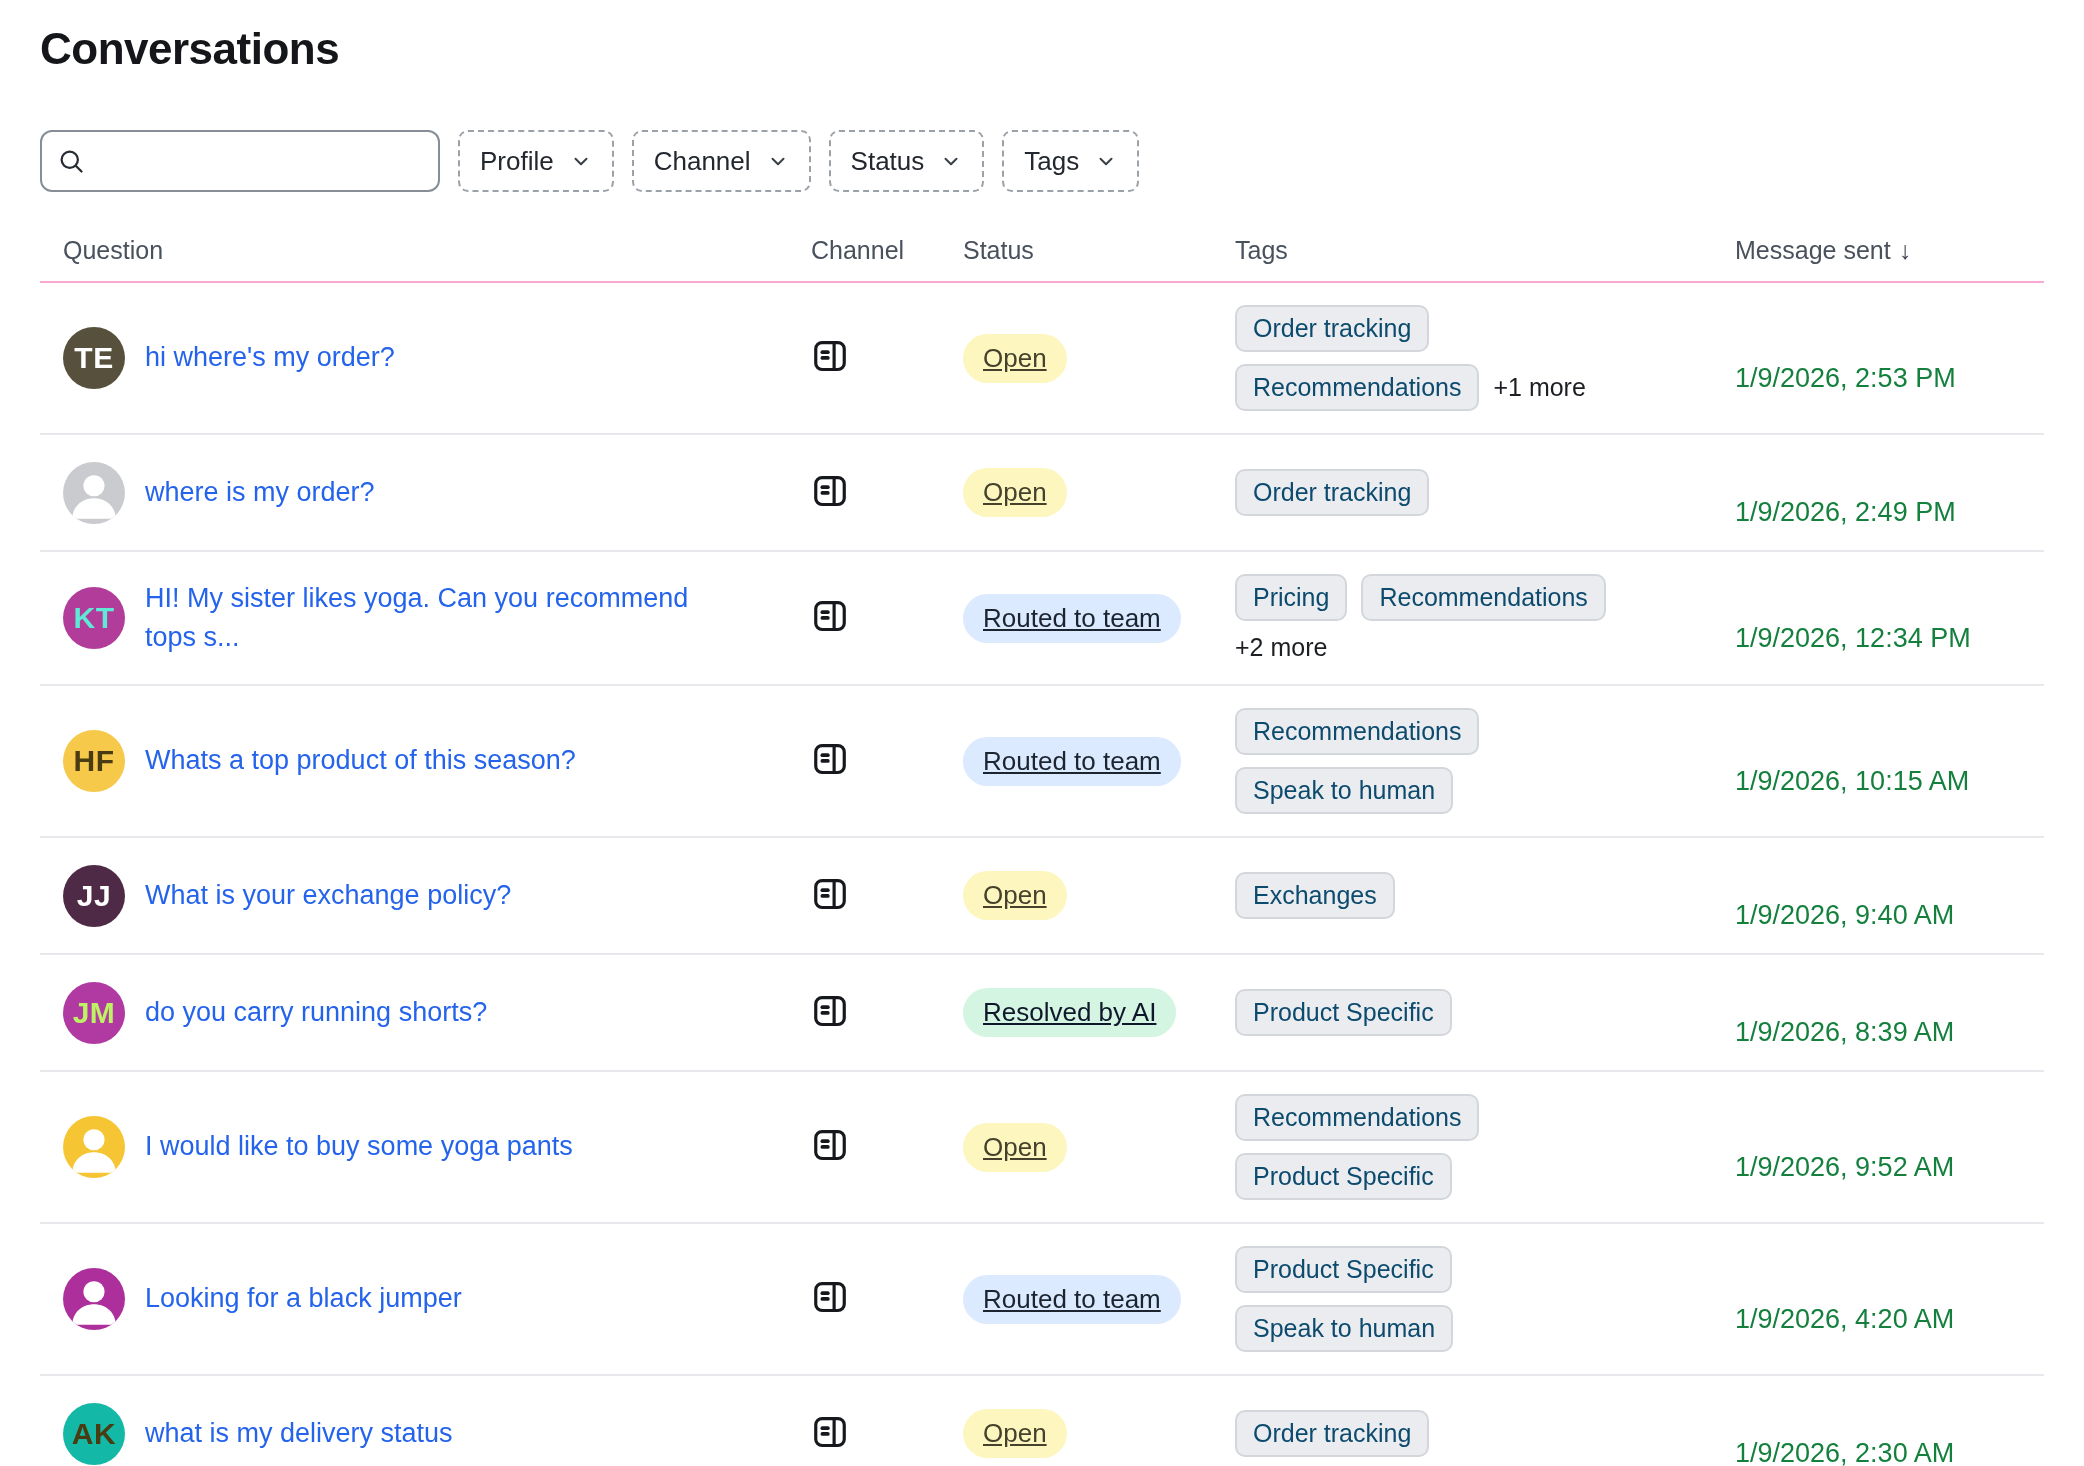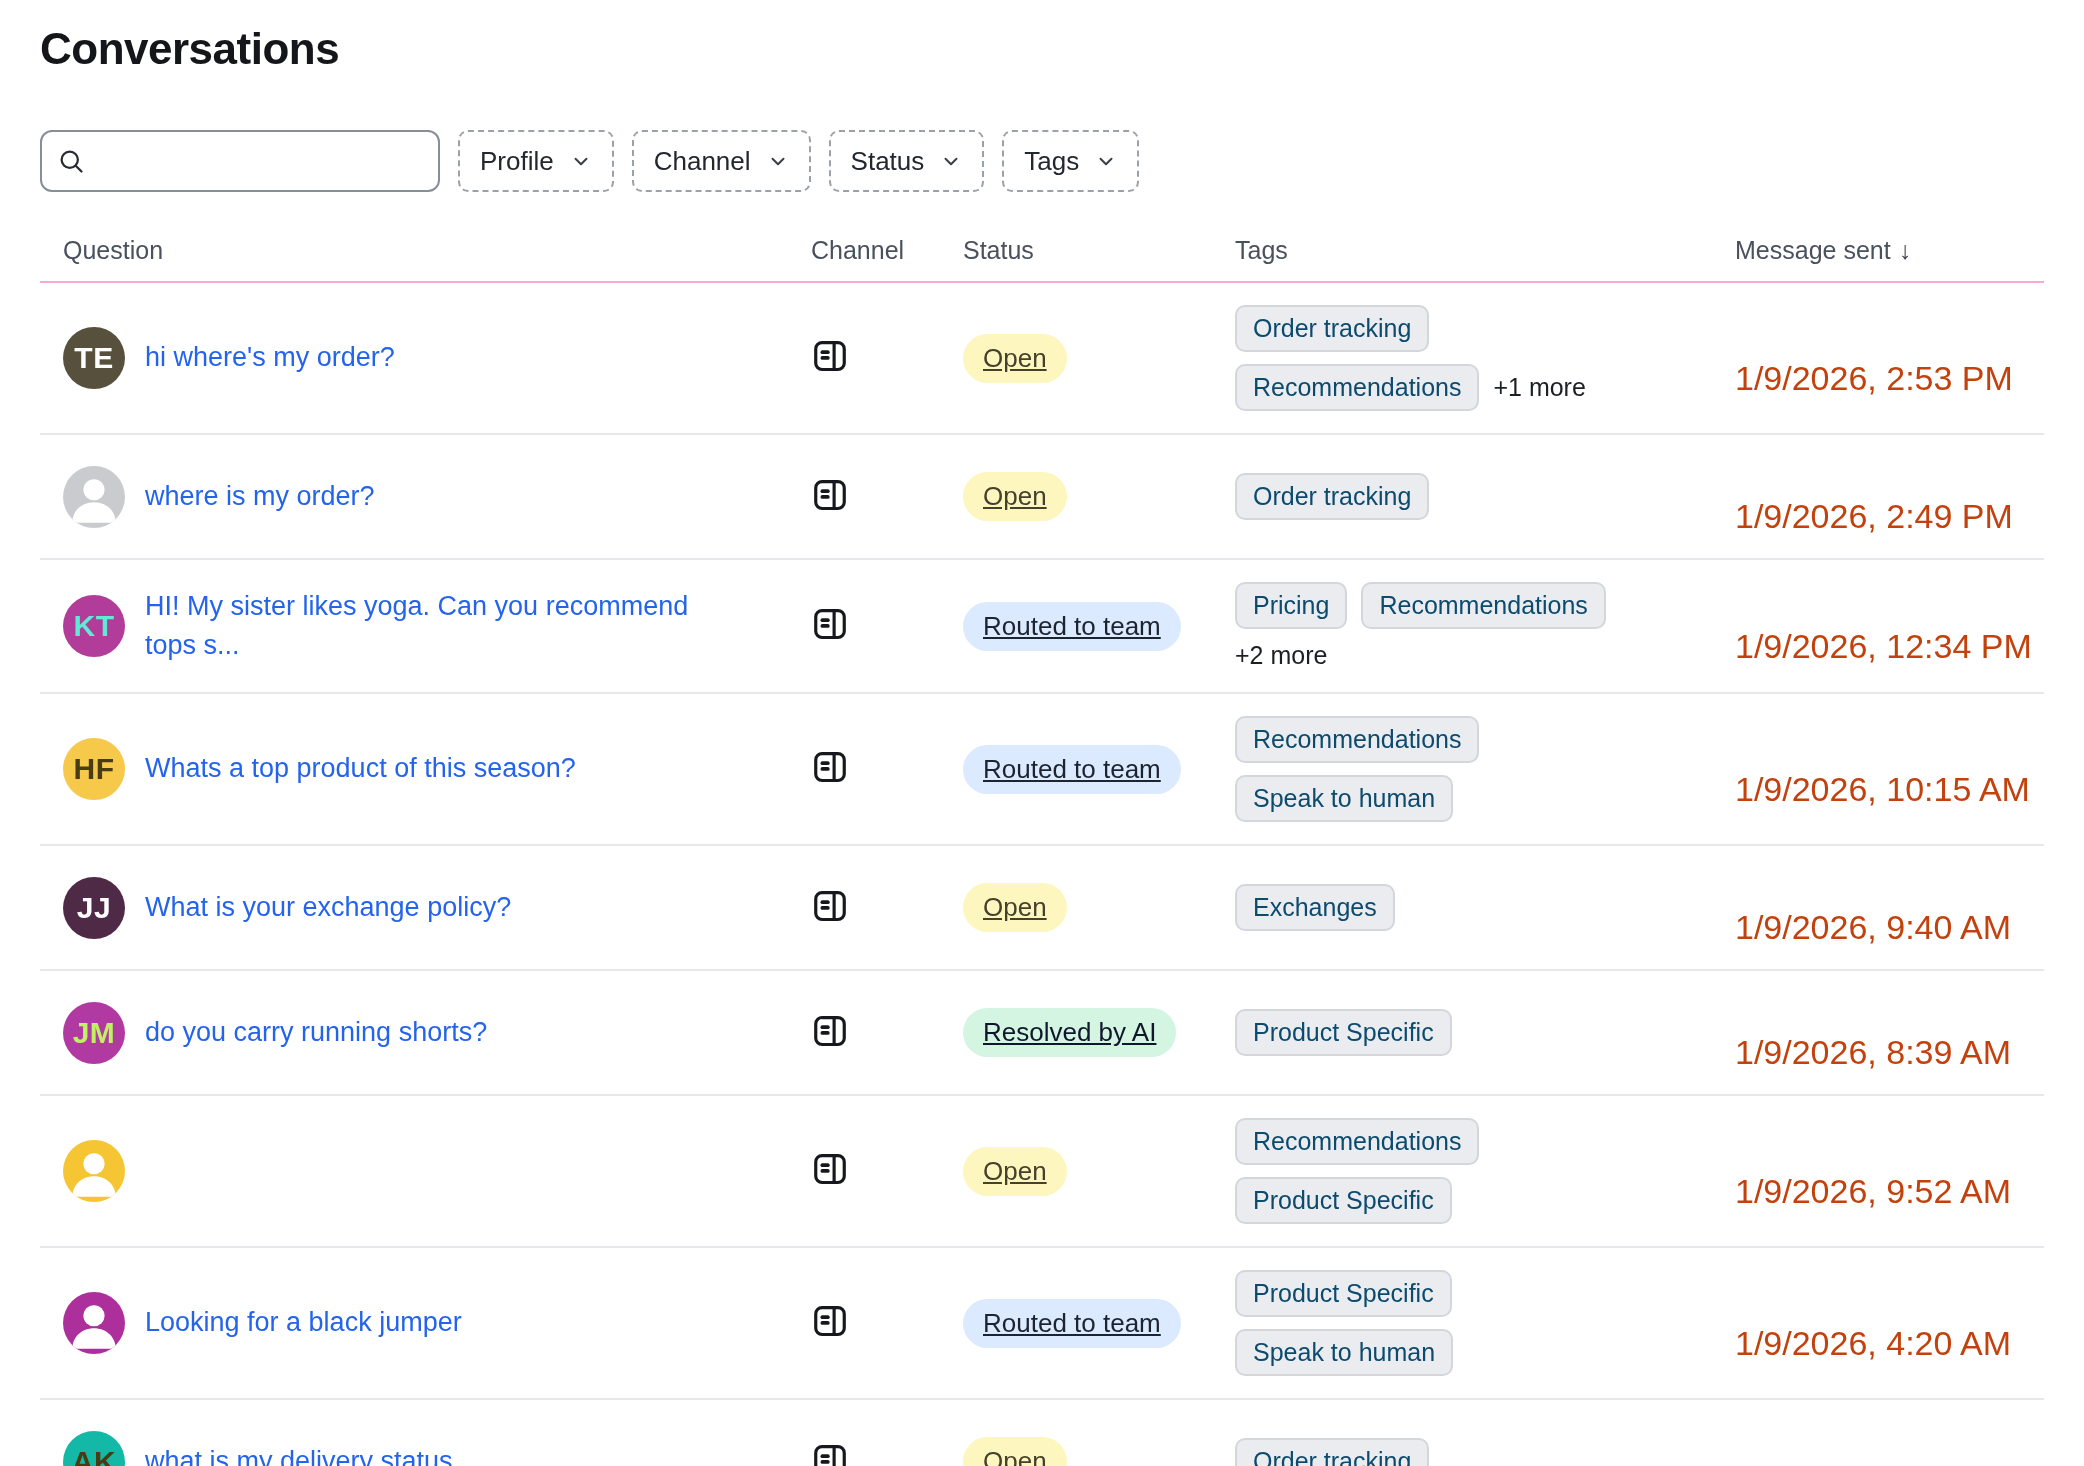--- a/index.html
+++ b/index.html
@@ -36,21 +36,21 @@
   .q-link { font-size:27px; line-height:1.45; color:#2463eb; text-decoration:none; max-width:580px; display:inline-block; }
   .ch-cell { padding-left:16px; }
   .ch-cell svg { display:block; }
   .st-cell { padding-left:38px; }
   .status-pill { display:inline-block; padding:9px 20px; border-radius:999px; font-size:26px; white-space:nowrap;text-decoration:underline; }
   .tags-cell { display:flex; flex-direction:column; gap:12px; align-items:flex-start; }
   .tag-line { display:flex; align-items:center; gap:14px; }
   .tag { display:inline-block; background:#eaecef; border:2px solid #d3d7db; border-radius:10px;
          padding:7px 16px; font-size:25px; color:#0c4a6e; white-space:nowrap; }
   .more { font-size:25px; color:#1c1f24; }
-  .sent-cell { padding-left:12px; font-size:34px; color:#c2410c; white-space:nowrap;margin-top:40px; }
+  .sent-cell { padding-left:12px; font-size:27px; color:#15803d; white-space:nowrap;margin-top:40px; }
 </style>
 </head>
 <body>
 
 <div class="page">
 
   <h1 class="page-title">Conversations</h1>
 
   <div class="toolbar">
     <div class="search-box">
@@ -281,20 +281,21 @@
   </div>
 
   <div class="row grid-cols">
     <div class="q-cell">
       <span class="avatar" style="background: rgb(246, 197, 51);">
               <svg viewBox="0 0 24 24">
                 <circle cx="12" cy="9.2" r="4.1" fill="#ffffff"></circle>
                 <path d="M3.6 22c0-4.8 3.8-8 8.4-8s8.4 3.2 8.4 8z" fill="#ffffff"></path>
               </svg>
             </span>
+      <a href="#" class="q-link">I would like to buy some yoga pants</a>
     </div>
     <div class="ch-cell">
       <span style="display:inline-flex;">
         <svg width="38" height="38" viewBox="0 0 24 24" fill="none" stroke="#16181d" stroke-width="2" stroke-linecap="round">
           <rect x="3" y="3.5" width="18" height="17" rx="4"></rect>
           <line x1="14.6" y1="3.5" x2="14.6" y2="20.5"></line>
           <line x1="7.2" y1="9.6" x2="10.6" y2="9.6" stroke-width="2.4"></line>
           <line x1="7.2" y1="13.2" x2="10.6" y2="13.2" stroke-width="2.4"></line>
         </svg>
       </span>

